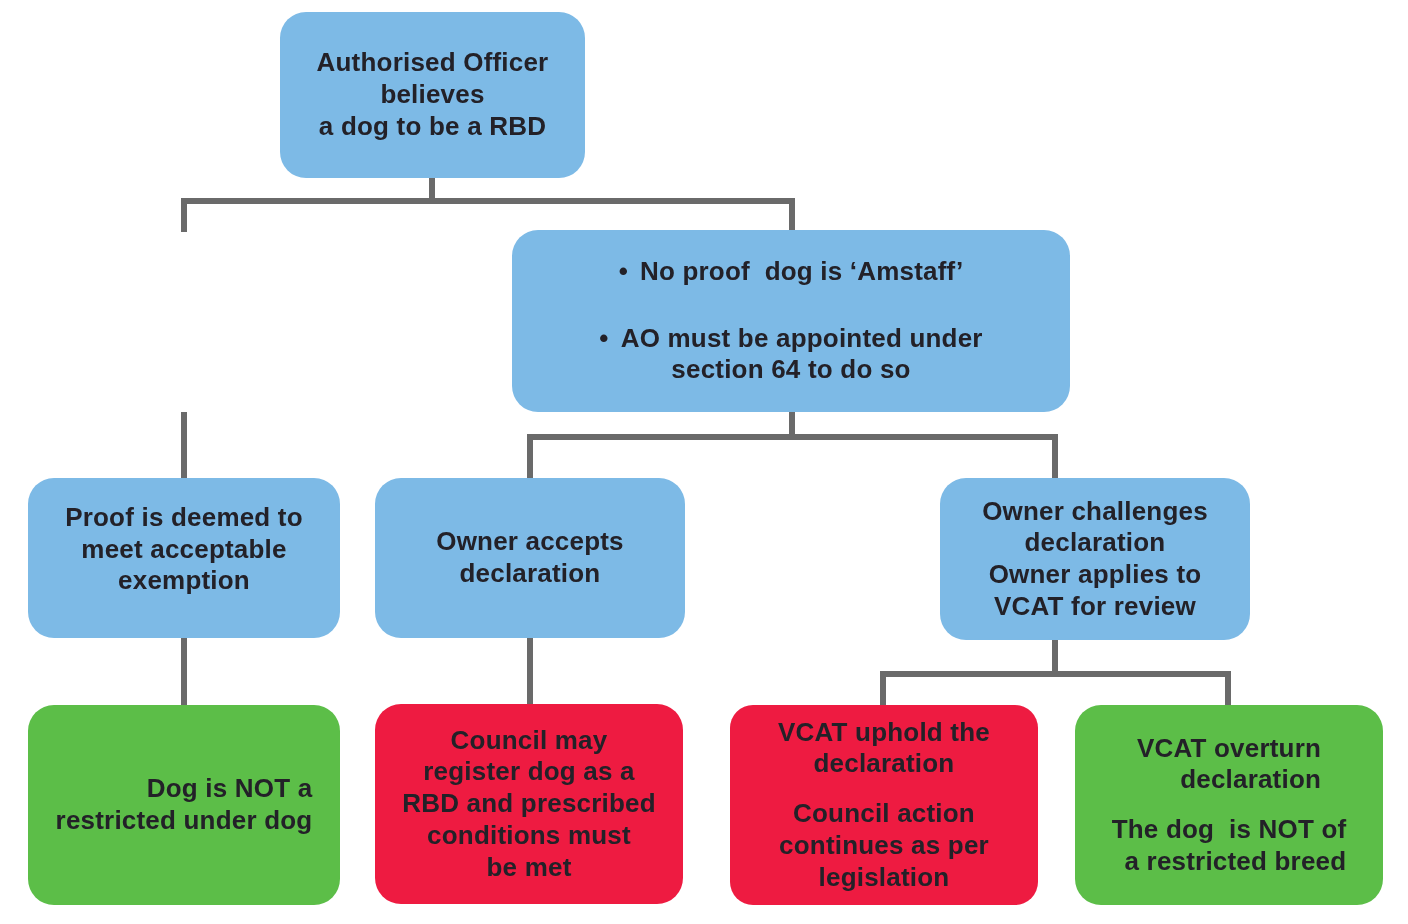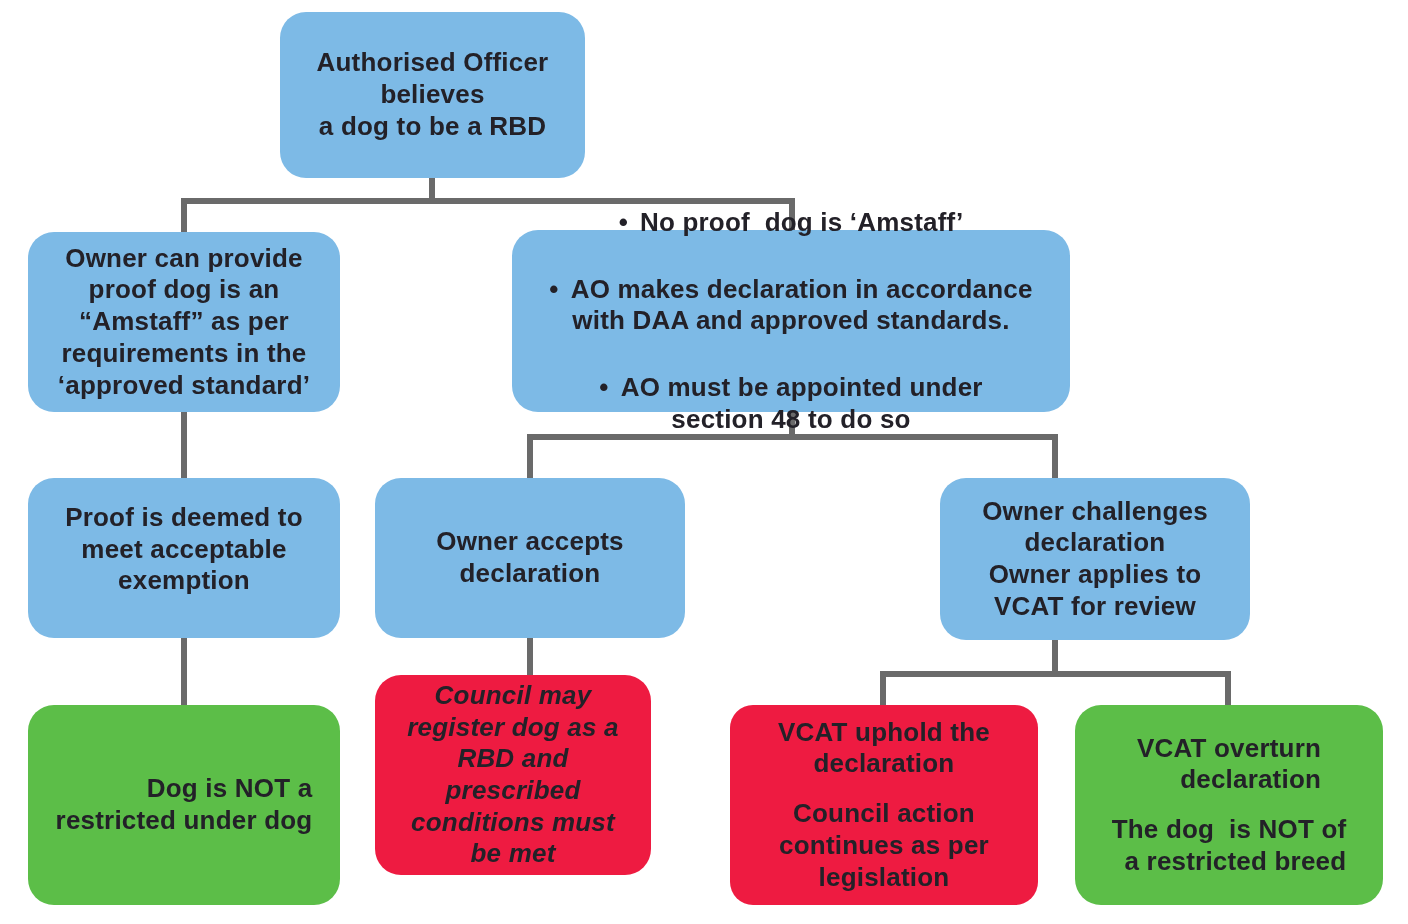--- a/index.html
+++ b/index.html
@@ -66,52 +66,45 @@
 
   <div class="line" style="left:1052px; top:640px; width:6px; height:37px;"></div>
   <div class="line" style="left:880px; top:671px; width:351px; height:6px;"></div>
   <div class="line" style="left:880px; top:671px; width:6px; height:34px;"></div>
   <div class="line" style="left:1225px; top:671px; width:6px; height:34px;"></div>
 
   <div class="box blue" style="left:280px; top:12px; width:305px; height:166px;">Authorised Officer
 believes
 a dog to be a RBD</div>
 
-  <div class="box blue" style="left:28px; top:232px; width:312px; height:180px;">Owner can provide
-proof dog is an
-“Amstaff” as per
-requirements in the
-‘approved standard’</div>
 
   <div class="box blue" style="left:512px; top:230px; width:558px; height:182px;">
     <div class="bullets">
       <div class="bullet"><span class="dot">•</span><span>No proof&nbsp; dog is ‘Amstaff’</span></div>
-      <div class="bullet"><span class="dot">•</span><span>AO makes declaration in accordance
-with DAA and approved standards.</span></div>
       <div class="bullet"><span class="dot">•</span><span>AO </span><b>must</b><span> be appointed under
-section 48 to do so</span></div>
+section 64 to do so</span></div>
     </div>
   </div>
 
   <div class="box blue" id="node-proof-deemed" style="left:28px; top:478px; width:312px; height:160px;">Proof is deemed to
 meet acceptable
 exemption</div>
 
   <div class="box blue" style="left:375px; top:478px; width:310px; height:160px;">Owner accepts
 declaration</div>
 
   <div class="box blue" style="left:940px; top:478px; width:310px; height:162px;">Owner challenges
 declaration
 Owner applies to
 VCAT for review</div>
 
   <div class="box green" style="left:28px; top:705px; width:312px; height:200px;">Dog is NOT a
 restricted under dog</div>
 
-  <div class="box red" style="left:375px; top:675px; width:276px; height:200px;font-style:italic;">Council may
+  <div class="box red" style="left:375px; top:704px; width:308px; height:200px;">Council may
 register dog as a
 RBD and prescribed
 conditions must
 be met</div>
 
   <div class="box red" style="left:730px; top:705px; width:308px; height:200px;border-radius:23px;">
     <div class="para">VCAT uphold the
 declaration</div>
     <div class="para">Council action
 continues as per

